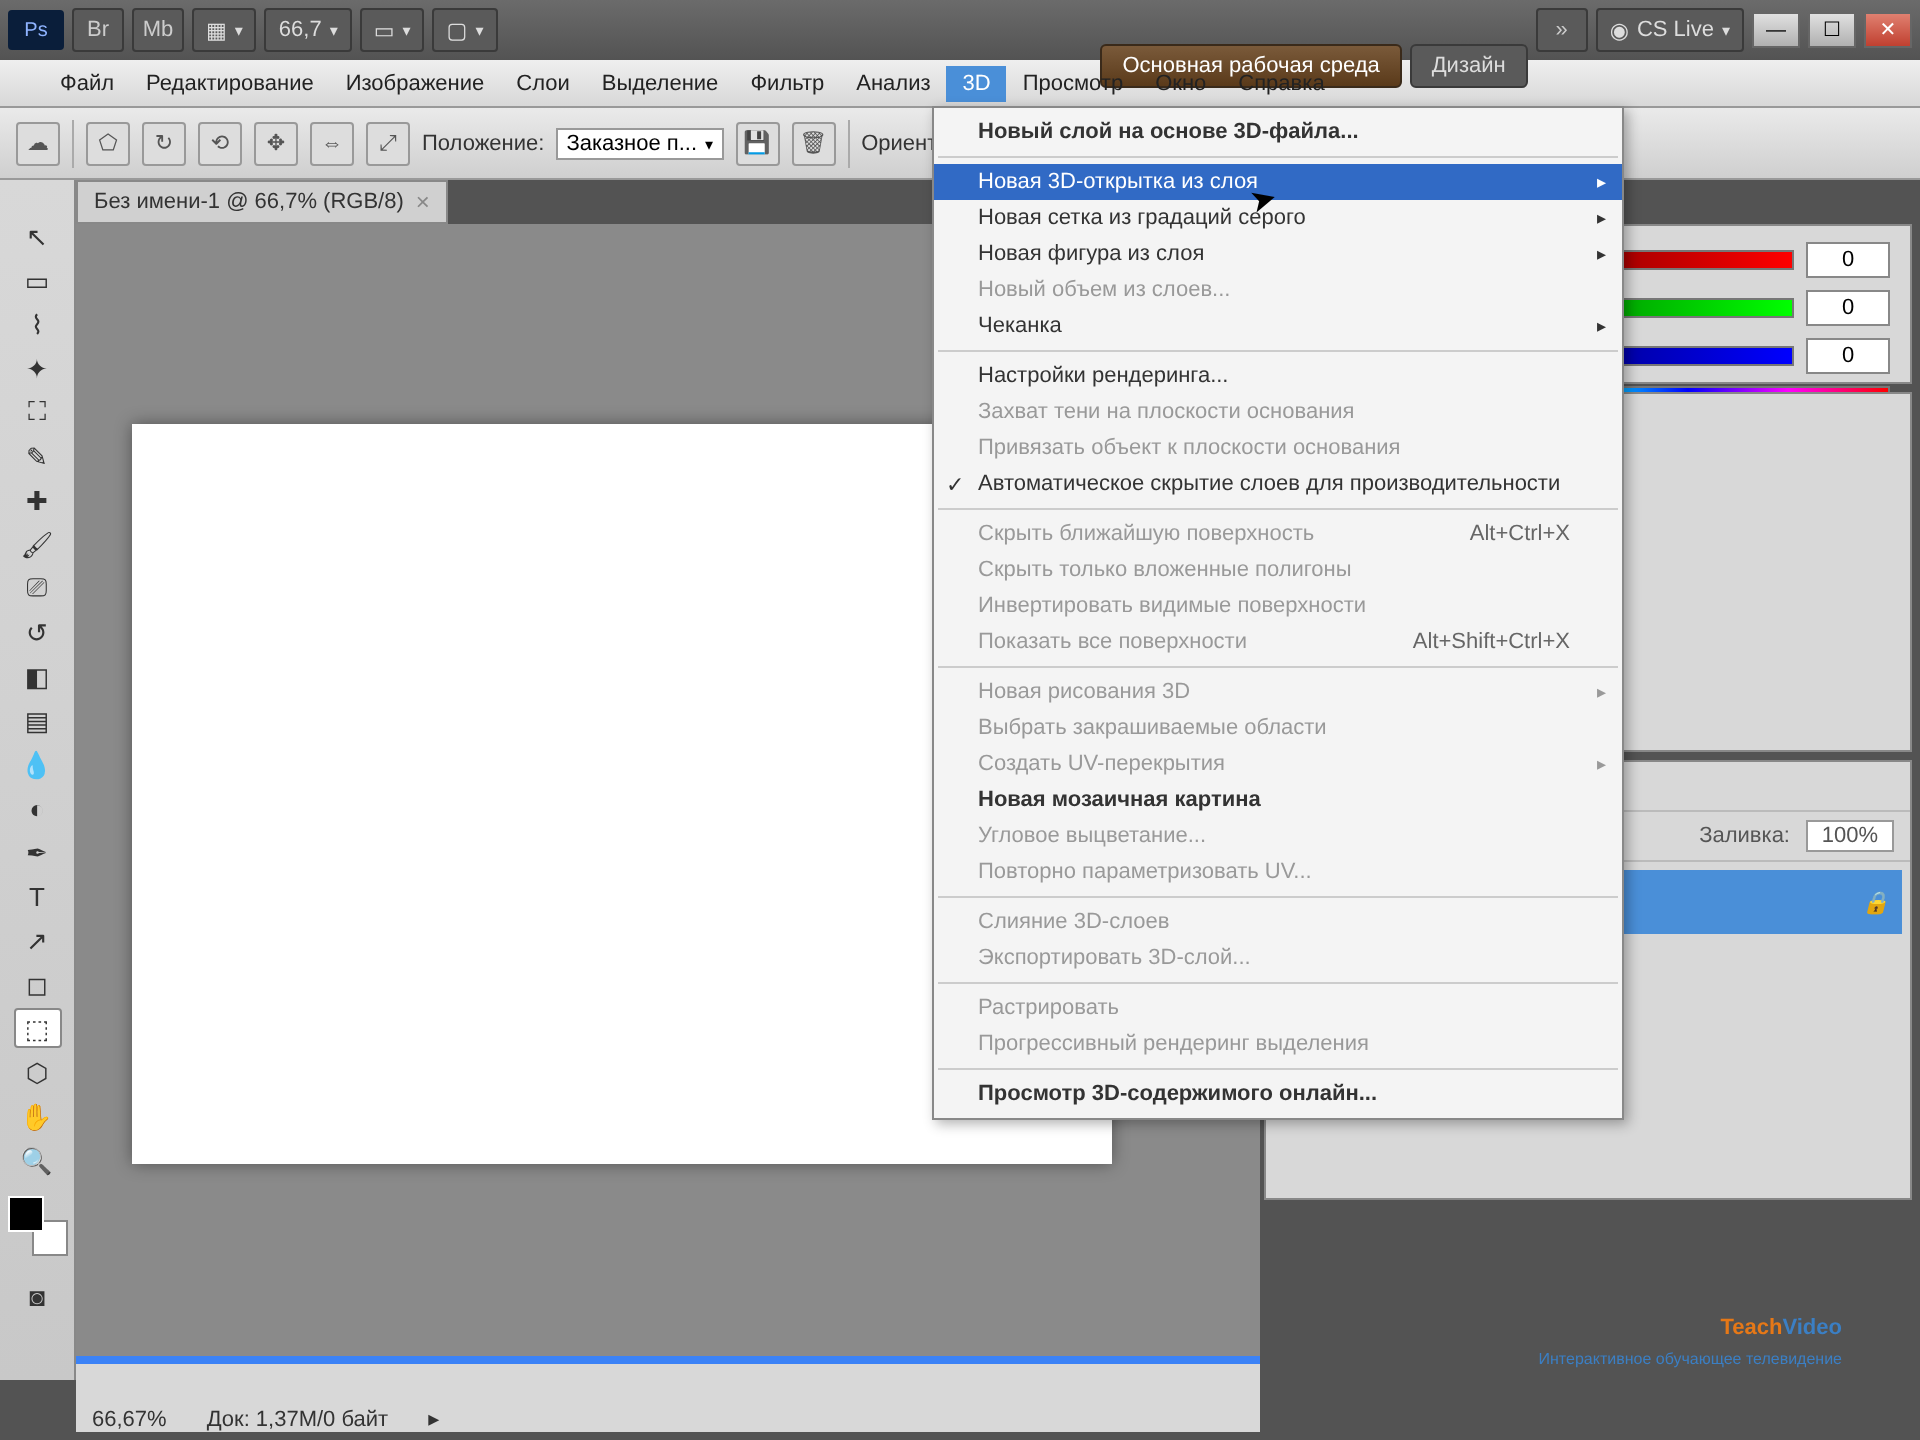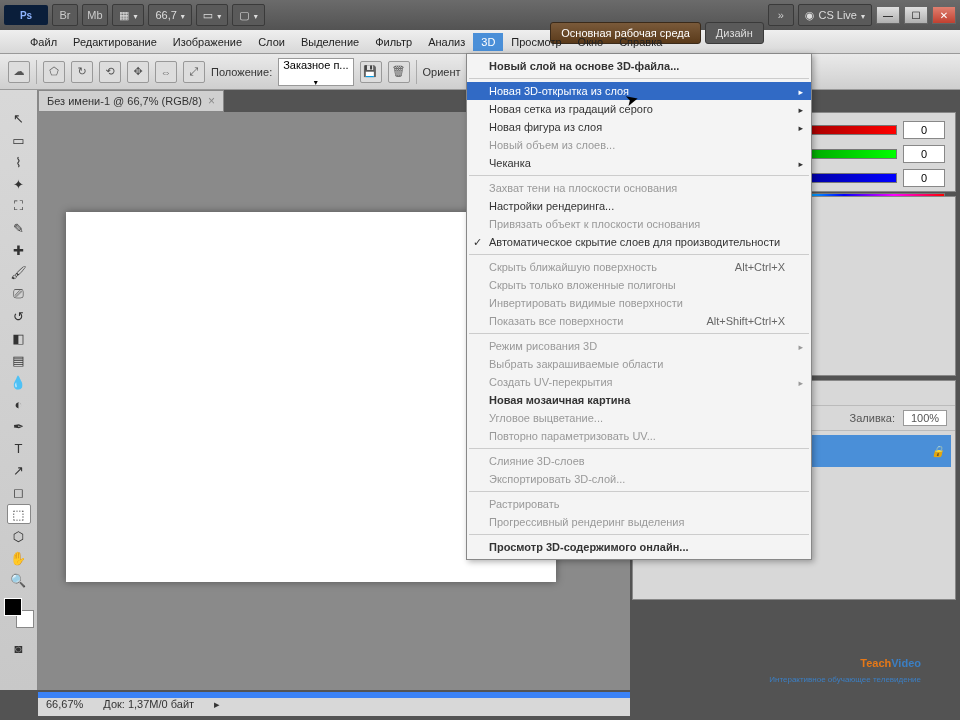--- a/index.html
+++ b/index.html
@@ -1,38 +1,38 @@
 <!DOCTYPE html>
 <html><head>
 <meta charset="utf-8">
 <style>
 * { margin: 0; padding: 0; box-sizing: border-box; font-family: Tahoma, Arial, sans-serif; font-size: 11px; user-select: none; }
 body { background: #535353; width: 960px; height: 720px; overflow: hidden; position: relative; }
 
 
 .titlebar { height: 30px; background: linear-gradient(#6b6b6b, #535353); display: flex; align-items: center; padding: 0 4px; gap: 4px; }
-.ps-logo { width: 44px; height: 20px; background: #0a1e3a; color: #8fb4ff; display: flex; align-items: center; justify-content: center; font-weight: bold; font-size: 10px; border-radius: 2px; }
+.ps-logo { width: 28px; height: 20px; background: #0a1e3a; color: #8fb4ff; display: flex; align-items: center; justify-content: center; font-weight: normal; font-size: 10px; border-radius: 2px; }
 .tb-icon { width: 26px; height: 22px; background: #5a5a5a; border: 1px solid #3a3a3a; border-radius: 2px; display: flex; align-items: center; justify-content: center; color: #ccc; text-align: right; }
 .tb-dropdown { height: 22px; background: #5a5a5a; border: 1px solid #3a3a3a; padding: 0 6px; color: #ddd; display: flex; align-items: center; gap: 4px; border-radius: 2px; }
 .titlebar-right { margin-left: auto; display: flex; align-items: center; gap: 4px; }
 .workspace-btn { background: linear-gradient(#7a5a3a, #5a3a1a); color: #fff; padding: 4px 10px; border-radius: 3px; border: 1px solid #3a2a1a; margin-top: 36px; }
 .workspace-btn.light { background: #5a5a5a; color: #ddd; border: 1px solid #3a3a3a; }
 .win-btn { width: 24px; height: 18px; background: linear-gradient(#e0e0e0,#b0b0b0); border: 1px solid #666; display: flex; align-items: center; justify-content: center; font-size: 10px; }
 .win-btn.close { background: linear-gradient(#e08070,#c04030); color: #fff; }
 
 
 .menubar { height: 24px; background: linear-gradient(#efefef,#d8d8d8); display: flex; align-items: center; padding: 0 22px; border-bottom: 1px solid #999; }
 .menu-item { padding: 3px 8px; color: #222; cursor: default; }
 .menu-item.active { background: #4a8fd8; color: #fff; }
 
 
 .optionsbar { height: 36px; background: linear-gradient(#eaeaea,#cfcfcf); display: flex; align-items: center; padding: 0 8px; gap: 6px; border-bottom: 1px solid #999; }
 .opt-icon { width: 22px; height: 22px; background: #ddd; border: 1px solid #999; display: flex; align-items: center; justify-content: center; color: #555; border-radius: 2px; }
 .opt-label { color: #333; }
-.opt-select { height: 28px; border: 1px solid #999; background: #fff; padding: 0 4px; display: flex; align-items: center; gap: 4px; flex-direction: column; }
+.opt-select { height: 16px; border: 1px solid #999; background: #fff; padding: 0 4px; display: flex; align-items: center; gap: 4px; }
 
 
 .main-area { position: absolute; top: 90px; left: 38px; right: 0; bottom: 30px; background: #535353; }
 .doc-tab { position: absolute; top: 0; left: 0; height: 22px; background: #d0d0d0; border: 1px solid #888; padding: 0 8px; display: flex; align-items: center; gap: 6px; color: #333; }
 .doc-tab .x { color: #888; font-size: 12px; }
 .canvas-area { position: absolute; top: 22px; left: 0; right: 330px; bottom: 0; background: #8a8a8a; }
 .canvas { position: absolute; left: 28px; top: 100px; width: 490px; height: 370px; background: #fff; box-shadow: 0 0 8px rgba(0,0,0,0.4); }
 
 
 .toolbar { position: absolute; left: 0; top: 90px; width: 38px; bottom: 30px; background: linear-gradient(#d8d8d8,#c8c8c8); border-right: 1px solid #888; display: flex; flex-direction: column; align-items: center; padding-top: 18px; gap: 2px; }
@@ -68,21 +68,21 @@
 .dd-item.highlight { background: #316ac5; color: #fff; }
 .dd-item.bold { font-weight: bold; }
 .dd-sep { height: 1px; background: #ccc; margin: 3px 2px; }
 .dd-check { position: absolute; left: 6px; }
 .dd-arrow { position: absolute; right: 8px; }
 .dd-shortcut { margin-left: auto; color: #666; }
 
 .cursor { position: absolute; left: 625px; top: 90px; z-index: 200; font-size: 16px; color: #000; pointer-events: none; transform: rotate(-15deg); }
 
 
-.statusbar { position: absolute; bottom: 4px; left: 38px; right: 330px; height: 24px; background: #d8d8d8; border-top: 6px solid #3b82f6; display: flex; align-items: flex-start; padding: 0 8px; gap: 20px; color: #333; }
+.statusbar { position: absolute; bottom: 4px; left: 38px; right: 330px; height: 38px; background: #d8d8d8; border-top: 4px solid #3b82f6; display: flex; align-items: flex-end; padding: 0 8px; gap: 20px; color: #333; }
 
 
 .watermark { position: absolute; right: 39px; bottom: 36px; text-align: right; z-index: 50; }
 .wm-main { font-size: 32px; font-weight: bold; }
 .wm-t { color: #e67817; }
 .wm-v { color: #3b7fc4; }
 .wm-sub { font-size: 8px; color: #3b7fc4; }
 
 .chev::after { content: '▾'; font-size: 8px; }
 .rarrow::after { content: '▸'; font-size: 9px; }
@@ -248,25 +248,25 @@
       <span class="dd-arrow rarrow"></span>
     </div>
     <div class="dd-item disabled">
       <span>Новый объем из слоев...</span>
     </div>
     <div class="dd-item">
       <span>Чеканка</span>
       <span class="dd-arrow rarrow"></span>
     </div>
     <div class="dd-sep"></div>
+    <div class="dd-item">
+      <span>Настройки рендеринга...</span>
+    </div>
     <div class="dd-item disabled">
       <span>Захват тени на плоскости основания</span>
-    </div>
-    <div class="dd-item">
-      <span>Настройки рендеринга...</span>
     </div>
     <div class="dd-item disabled">
       <span>Привязать объект к плоскости основания</span>
     </div>
     <div class="dd-item">
       <span class="dd-check">✓</span>
       <span>Автоматическое скрытие слоев для производительности</span>
     </div>
     <div class="dd-sep"></div>
     <div class="dd-item disabled">
@@ -278,21 +278,21 @@
     </div>
     <div class="dd-item disabled">
       <span>Инвертировать видимые поверхности</span>
     </div>
     <div class="dd-item disabled">
       <span>Показать все поверхности</span>
       <span class="dd-shortcut">Alt+Shift+Ctrl+X</span>
     </div>
     <div class="dd-sep"></div>
     <div class="dd-item disabled">
-      <span>Режим рисования 3D</span>
+      <span>Новая рисования 3D</span>
       <span class="dd-arrow rarrow"></span>
     </div>
     <div class="dd-item disabled">
       <span>Выбрать закрашиваемые области</span>
     </div>
     <div class="dd-item disabled">
       <span>Создать UV-перекрытия</span>
       <span class="dd-arrow rarrow"></span>
     </div>
     <div class="dd-item bold">

